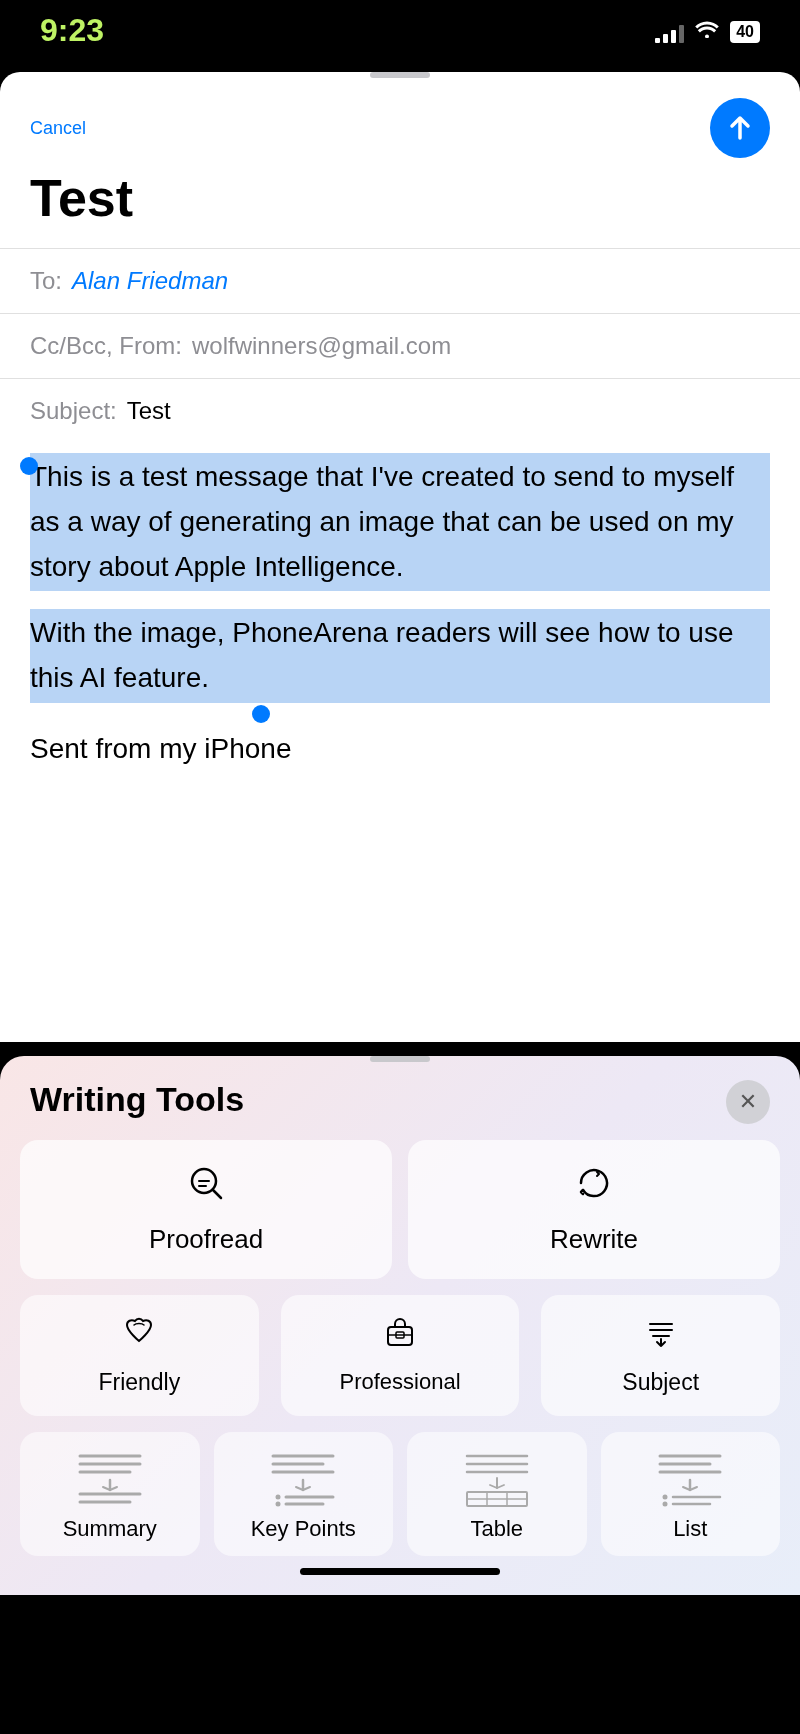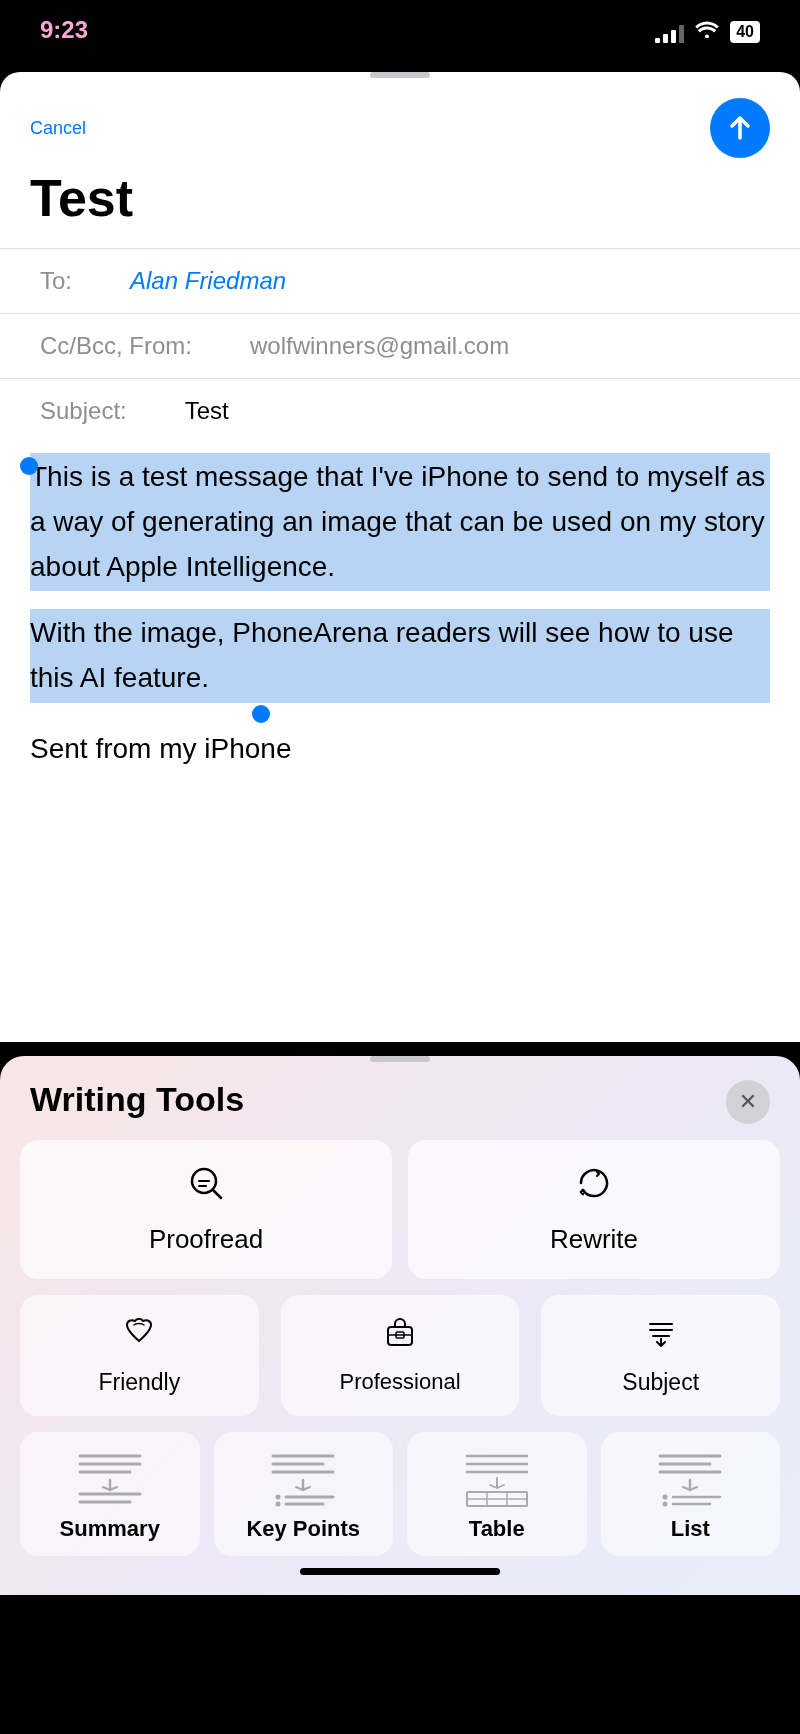--- a/index.html
+++ b/index.html
@@ -15,22 +15,22 @@
     
     .status-bar {
       background: #000;
       height: 60px;
       display: flex;
       align-items: center;
       justify-content: space-between;
       padding: 0 40px;
     }
     .status-time {
-      color: #f9a8d4;
-      font-size: 24px;
+      color: #bef264;
+      font-size: 32px;
       font-weight: 600;
     }
     .status-icons {
       display: flex;
       align-items: flex-end;
       gap: 10px;
     }
     .signal-bars {
       display: flex;
       align-items: flex-end;
@@ -107,24 +107,23 @@
 
     .email-title {
       padding: 0 30px 20px;
       font-size: 52px;
       font-weight: 800;
       color: #000;
     }
 
     .email-field {
       border-top: 1px solid #e0e0e0;
-      padding: 18px 40px;
-      display: flex;
-      align-items: center;
-      gap: 48px;
+      padding: 18px 30px;
+      display: flex;
+      align-items: center;
     }
     .field-label {
       color: #8e8e93;
       font-size: 24px;
       margin-right: 10px;
     }
     .field-value {
       color: #007aff;
       font-size: 24px;
       font-style: italic;
@@ -283,21 +282,21 @@
       display: flex;
       flex-direction: column;
       align-items: center;
       gap: 8px;
       cursor: pointer;
       border: none;
     }
 
     .tool-label-small {
       font-size: 22px;
-      font-weight: 700;
+      font-weight: 400;
       color: #000;
       padding-bottom: 8px;
     }
 
     
     .summary-svg, .keypoints-svg, .list-svg, .table-svg {
       width: 70px;
       height: 60px;
     }
 
@@ -362,21 +361,21 @@
     <span class="field-value-gray" style="margin-left:10px;">wolfwinners@gmail.com</span>
   </div>
 
   <div class="email-field">
     <span class="field-label">Subject:</span>
     <span class="field-value-black">Test</span>
   </div>
 
   <div class="email-body" style="position:relative;">
     <div class="selection-handle-top"></div>
-    <span class="selected-text">This is a test message that I've iPhone to send to myself as a way of generating an image that can be used on my story about Apple Intelligence.</span>
+    <span class="selected-text">This is a test message that I've created to send to myself as a way of generating an image that can be used on my story about Apple Intelligence.</span>
     <br>
     <span class="selected-text">With the image, PhoneArena readers will see how to use this AI feature.</span>
     <div class="selection-handle-bottom"></div>
   </div>
 
   <div class="sent-from">Sent from my iPhone</div>
 </div>
 
 <div class="writing-tools-panel">
   <div class="panel-drag-handle"></div>

